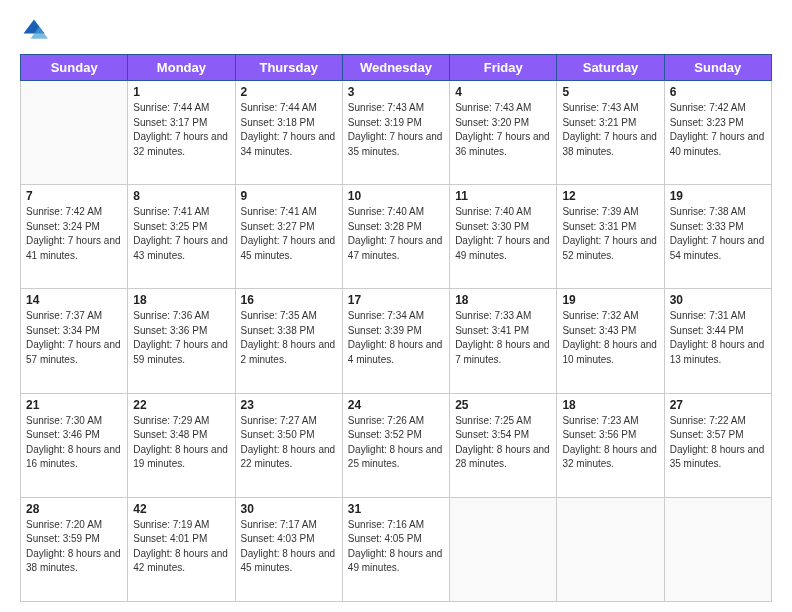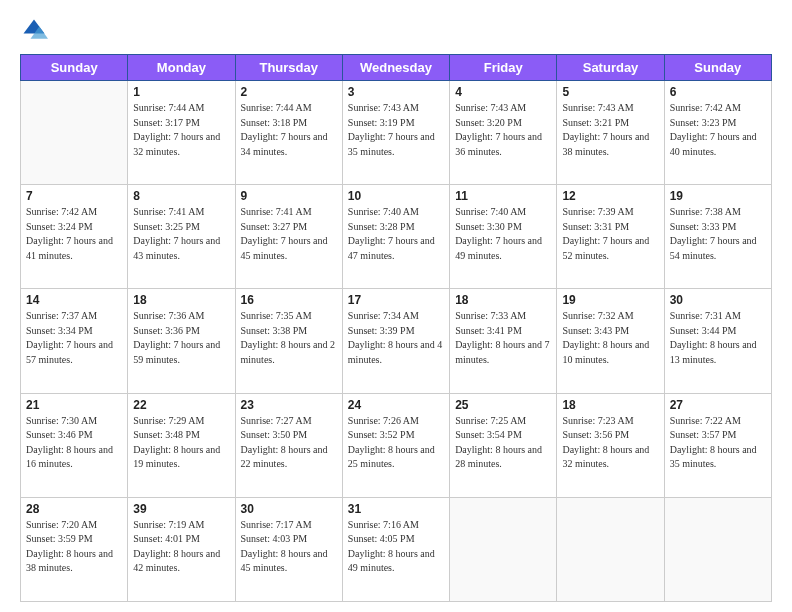--- a/index.html
+++ b/index.html
@@ -90,21 +90,20 @@
     .day-number {
       font-size: 12px;
       font-weight: bold;
       margin-bottom: 2px;
       display: block;
     }
     .day-info {
       font-size: 10px;
       line-height: 1.45;
       color: #333;
-      font-family: Liberation Serif, serif;
     }
   </style>
 </head>
 <body>
 
 <div class="page">
   <div class="header">
     <div class="logo">
       <svg class="logo-icon" viewBox="0 0 32 32" xmlns="http://www.w3.org/2000/svg">
         <polygon points="16,4 28,20 4,20" fill="#1a5fb4"></polygon>
@@ -250,21 +249,21 @@
             <span class="day-number">27</span>
             <div class="day-info">Sunrise: 7:22 AM<br>Sunset: 3:57 PM<br>Daylight: 8 hours and 35 minutes.</div>
           </td>
         </tr>
         <tr>
           <td>
             <span class="day-number">28</span>
             <div class="day-info">Sunrise: 7:20 AM<br>Sunset: 3:59 PM<br>Daylight: 8 hours and 38 minutes.</div>
           </td>
           <td>
-            <span class="day-number">39</span>
+            <span class="day-number">42</span>
             <div class="day-info">Sunrise: 7:19 AM<br>Sunset: 4:01 PM<br>Daylight: 8 hours and 42 minutes.</div>
           </td>
           <td>
             <span class="day-number">30</span>
             <div class="day-info">Sunrise: 7:17 AM<br>Sunset: 4:03 PM<br>Daylight: 8 hours and 45 minutes.</div>
           </td>
           <td>
             <span class="day-number">31</span>
             <div class="day-info">Sunrise: 7:16 AM<br>Sunset: 4:05 PM<br>Daylight: 8 hours and 49 minutes.</div>
           </td>

